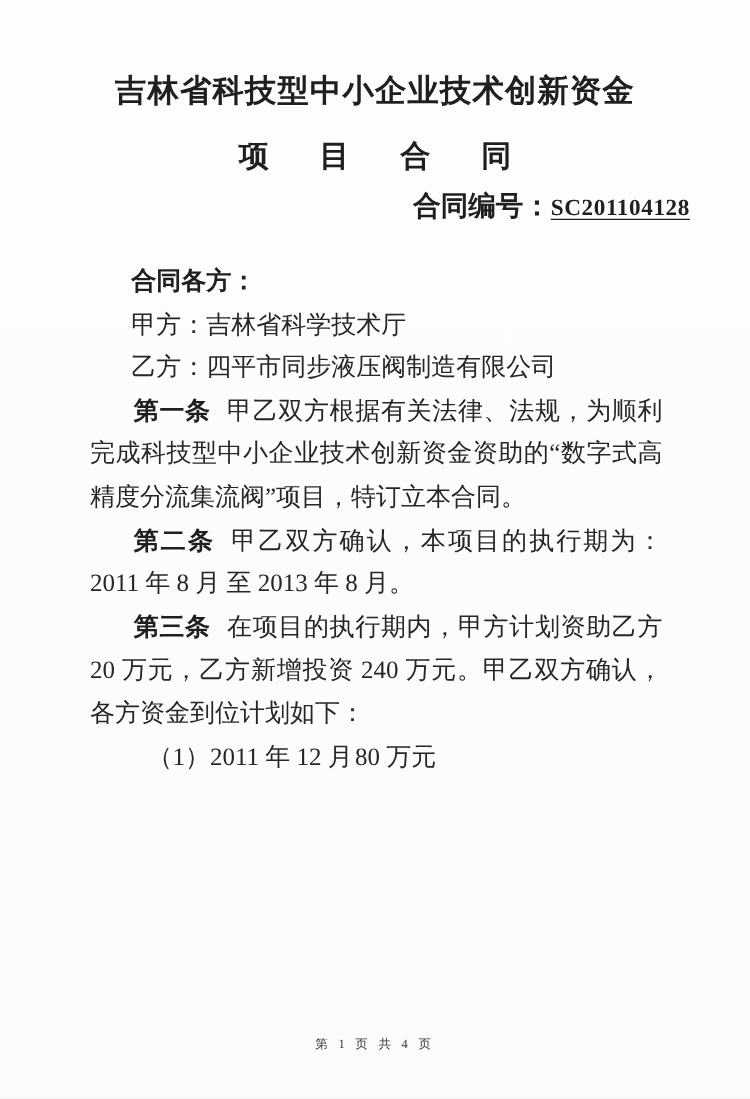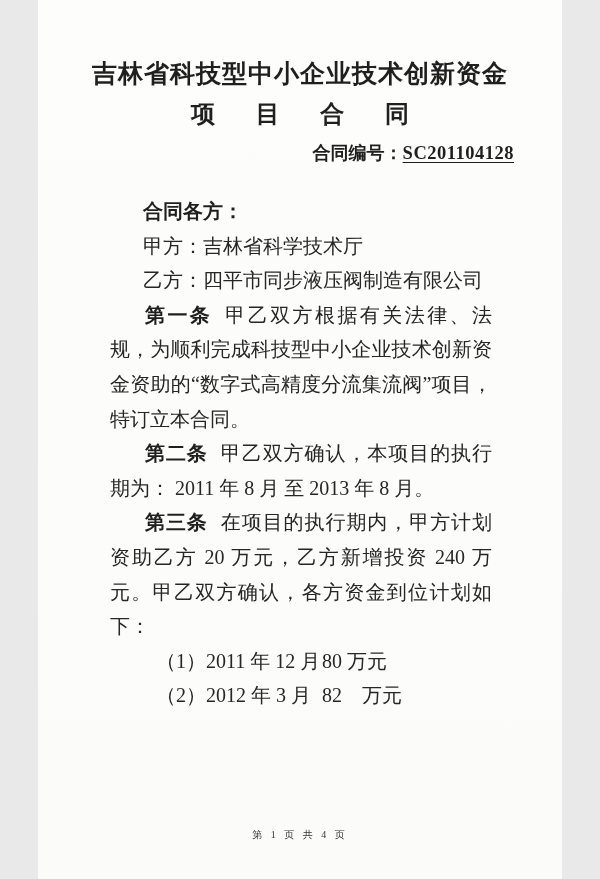--- a/index.html
+++ b/index.html
@@ -2,21 +2,21 @@
 <html lang="zh"><head>
 <meta charset="utf-8">
 <style>
   html, body {
     margin: 0;
     padding: 0;
     background: #e9e9e9;
   }
   .page {
     position: relative;
-    width: 524px;
+    width: 600px;
     height: 879px;
     margin: 0 auto;
     background: linear-gradient(180deg, #fdfdfc 0%, #fcfcfb 60%, #fbfbf9 100%);
     color: #262626;
     font-family: "Liberation Serif", "DejaVu Serif", serif;
     overflow: hidden;
     box-sizing: border-box;
   }
   .titles {
     padding-top: 56px;
@@ -24,37 +24,37 @@
     font-family: "Liberation Sans", "DejaVu Sans", sans-serif;
     font-weight: bold;
     color: #1f1f1f;
   }
   .title-line1 {
     font-size: 25px;
     letter-spacing: 1px;
     line-height: 34px;
   }
   .title-line2 {
-    margin-top: 8px;
+    margin-top: 20px;
     font-size: 24px;
     letter-spacing: 17px;
     padding-left: 17px;
     line-height: 31px;
   }
   .contract-line {
     margin-top: 12px;
     padding-right: 48px;
     text-align: right;
     line-height: 24px;
     white-space: nowrap;
   }
   .contract-label {
     font-family: Liberation Sans, sans-serif;
     font-weight: bold;
-    font-size: 18px;
+    font-size: 22px;
     color: #1f1f1f;
   }
   .contract-number {
     font-family: Liberation Serif, serif;
     font-weight: bold;
     font-size: 18.5px;
     color: #1f1f1f;
     text-decoration: underline;
     text-underline-offset: 3px;
     letter-spacing: 0.5px;
@@ -140,21 +140,18 @@
     <p class="para clause-para">
       <span class="clause-label">第三条</span><span>在项目的执行期内，甲方计划资助乙方 20 万元，乙方新增投资 240  万元。甲乙双方确认，各方资金到位计划如下：</span>
     </p>
 
 
 
     <p class="para sched-row">
       <span class="sched-left"><span>（1）</span><span>2011 年 12 月</span></span><span class="sched-amt">80 万元</span>
     </p>
 
-    <p class="para sched-row">
-      <span class="sched-left"><span>（2）</span><span>2012 年 3 月</span></span><span class="sched-amt">82　万元</span>
-    </p>
 
   </div>
 
   <div class="page-footer">第 1 页 共 4 页</div>
 
 </div>
 
 </body></html>

